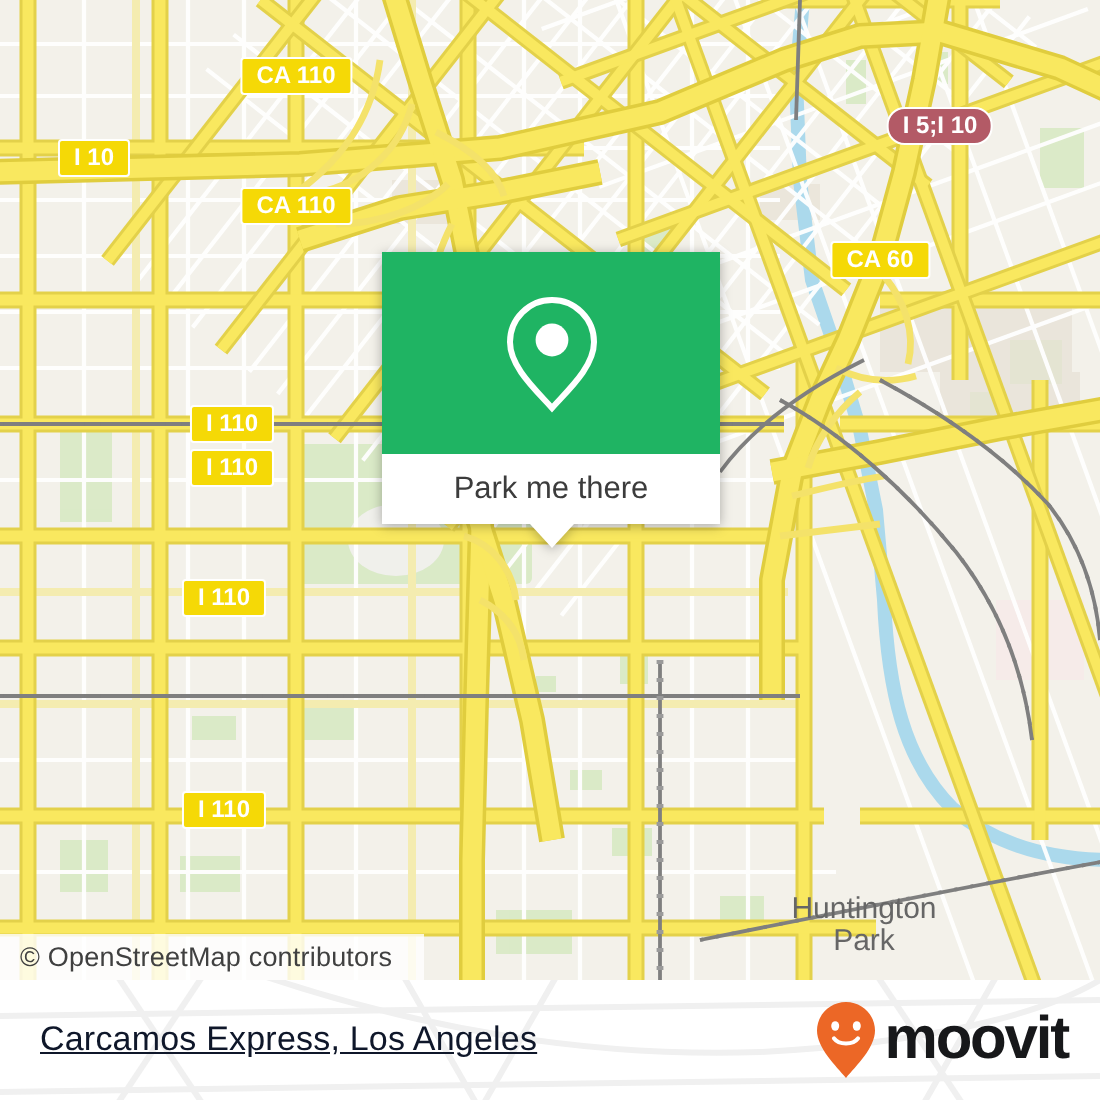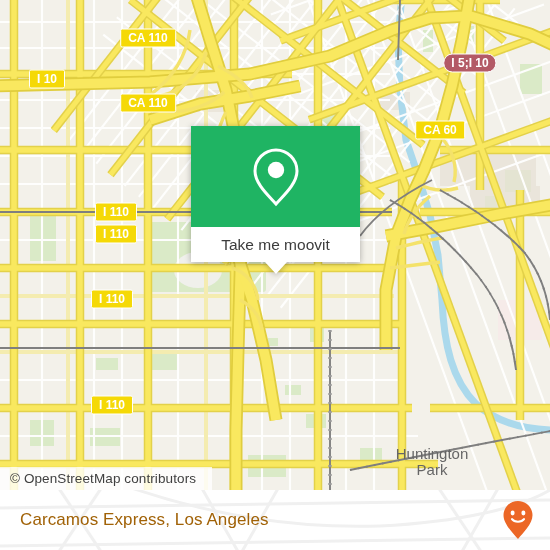--- a/index.html
+++ b/index.html
@@ -47,22 +47,23 @@
 
   
   #footer{
     position:absolute;left:0;top:490px;width:550px;height:60px;
     background:#ffffff;overflow:hidden;
   }
   #footer-wm{position:absolute;left:0;top:-30px;width:550px;height:120px;opacity:1;}
   #footer-title{
     position:absolute;left:20px;top:0;height:60px;
     display:flex;align-items:center;
-    font-size:17px;color:#a16207;letter-spacing:.1px;
+    font-size:17px;color:#0f172a;letter-spacing:.1px;
     z-index:2;
+    text-decoration:underline;
   }
   #logo{
     position:absolute;right:16px;top:0;height:60px;
     display:flex;align-items:center;gap:3px;z-index:2;
   }
   #logo-text{
     font-size:30px;font-weight:bold;color:#17181a;letter-spacing:-1.1px;
     line-height:1;
   }
 </style>
@@ -391,21 +392,21 @@
   </div>
 
   <div id="card">
     <div id="card-green">
       <svg width="56" height="64" viewBox="0 0 56 64">
         <path d="M28 5 C16.4 5 7 14.4 7 26 C7 38.5 20 50 28 59 C36 50 49 38.5 49 26 C49 14.4 39.6 5 28 5 Z" fill="none" stroke="#ffffff" stroke-width="3"></path>
         <circle cx="28" cy="25" r="8.2" fill="#ffffff"></circle>
       </svg>
     </div>
     <div id="card-foot">
-      <span>Take me moovit</span>
+      <span>Park me there</span>
       <div id="card-tail"></div>
     </div>
   </div>
 
   <div id="footer">
     <svg id="footer-wm" viewBox="0 0 550 120">
       <g stroke="#f0f0f0" stroke-width="3" fill="none">
         <path d="M40,0 L120,120"></path>
           <path d="M120,0 L40,120"></path>
         <path d="M180,-10 L260,130"></path>
@@ -420,16 +421,17 @@
     <div id="footer-title">
       <span>Carcamos Express, Los Angeles</span>
     </div>
     <div id="logo">
       <svg width="32" height="40" viewBox="0 0 32 40">
         <path d="M16 1 C8 1 1.5 7.4 1.5 15.3 C1.5 24 11 33 16 39 C21 33 30.5 24 30.5 15.3 C30.5 7.4 24 1 16 1 Z" fill="#ec6726"></path>
         <ellipse cx="10.6" cy="13" rx="2.0" ry="2.4" fill="#ffffff"></ellipse>
         <ellipse cx="21.4" cy="13" rx="2.0" ry="2.4" fill="#ffffff"></ellipse>
         <path d="M10 19.2 C12.4 22.6 19.6 22.6 22 19.2" stroke="#ffffff" stroke-width="2.1" fill="none" stroke-linecap="round"></path>
       </svg>
+      <span id="logo-text">moovit</span>
     </div>
   </div>
 
 </div>
 
 </body></html>

